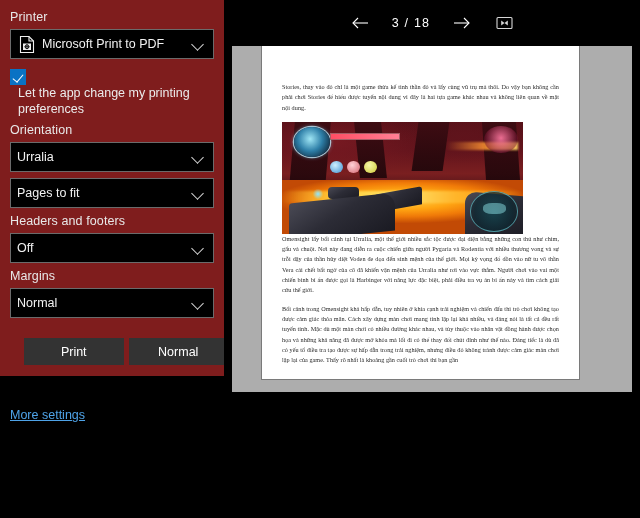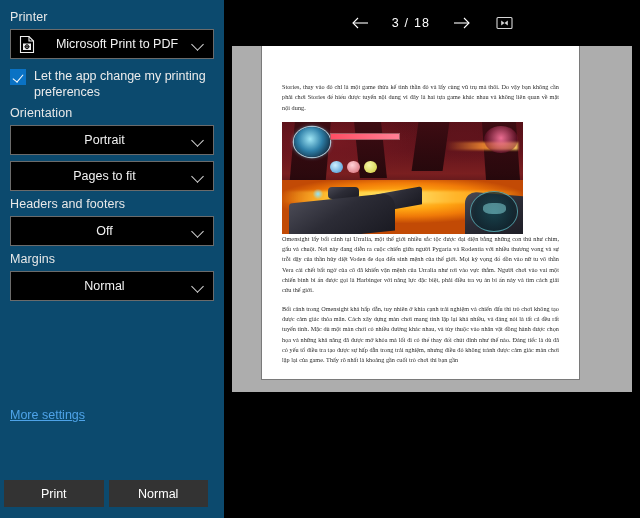--- a/index.html
+++ b/index.html
@@ -16,22 +16,22 @@
     position: relative;
     width: 640px;
     height: 518px;
     background: #000000;
     display: flex;
   }
 
   
   #settings-pane {
     width: 224px;
-    height: 518px;
-    background: #0c4a6e;
+    height: 376px;
+    background: #7f1d1d;
     position: relative;
     flex: 0 0 224px;
     padding: 10px 10px 0 10px;
   }
 
   .field-label {
     color: #e8e8e8;
     font-size: 12.5px;
     line-height: 15px;
     margin-bottom: 4px;
@@ -40,21 +40,20 @@
 
   .combo {
     position: relative;
     height: 30px;
     border: 1px solid #6b6b6b;
     background: #000000;
     display: flex;
     align-items: center;
     padding: 0 6px;
     cursor: pointer;
-    text-align: center;
   }
 
   .combo .combo-value {
     color: #f2f2f2;
     font-size: 12.5px;
     flex: 1;
     white-space: nowrap;
     overflow: hidden;
     text-overflow: ellipsis;
   }
@@ -88,20 +87,21 @@
     margin-left: 2px;
   }
   .printer-icon svg { display: block; }
 
   
   .check-row {
     display: flex;
     align-items: flex-start;
     margin-top: 9px;
     cursor: pointer;
+    flex-direction: column;
   }
   .checkbox {
     width: 16px;
     height: 16px;
     flex: 0 0 16px;
     background: #0a72c4;
     border: 1px solid #0a72c4;
     position: relative;
     margin-top: 1px;
   }
@@ -131,21 +131,21 @@
     left: 10px;
     top: 408px;
     color: #4ea3e8;
     font-size: 12.5px;
     text-decoration: underline;
     cursor: pointer;
   }
 
   #action-row {
     position: absolute;
-    left: 4px;
+    left: 24px;
     bottom: 11px;
     width: 204px;
     display: flex;
     gap: 5px;
   }
   .action-btn {
     flex: 1 1 0;
     height: 27px;
     background: #333333;
     border: 1px solid #333333;
@@ -364,21 +364,21 @@
     </div>
 
     <div class="check-row">
       <span class="checkbox"></span>
       <span class="check-label">Let the app change my printing preferences</span>
     </div>
 
     <div class="group">
       <div class="field-label">Orientation</div>
       <div class="combo">
-        <span class="combo-value">Portrait</span>
+        <span class="combo-value">Urralia</span>
         <span class="chev"></span>
       </div>
     </div>
 
 
     <div class="group">
       <div class="combo">
         <span class="combo-value">Pages to fit</span>
         <span class="chev"></span>
       </div>

